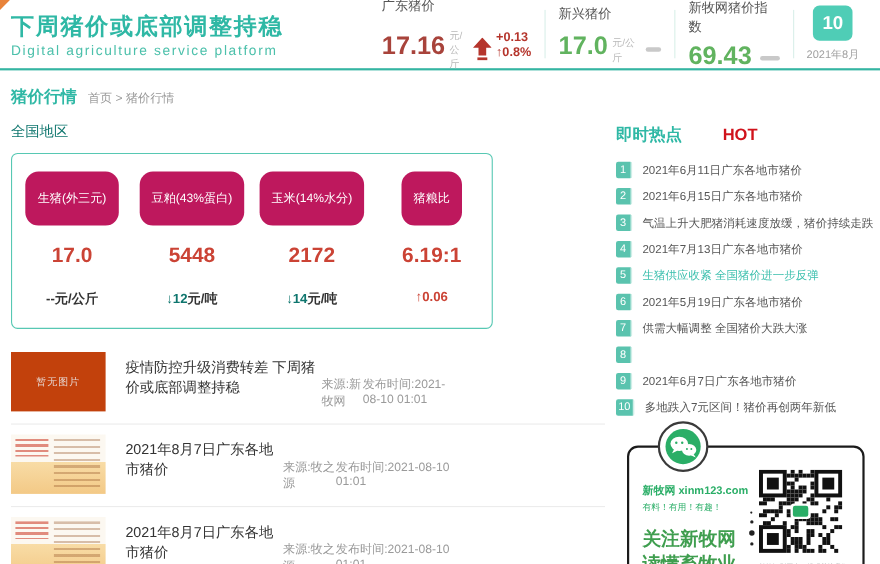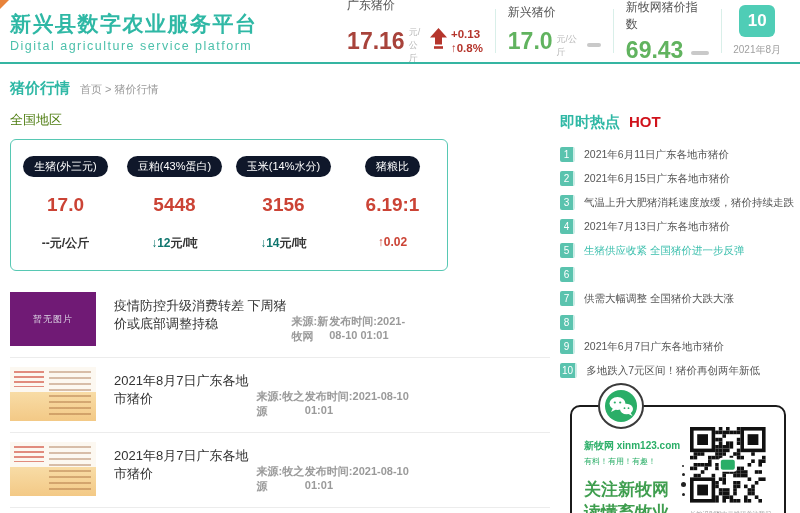--- a/index.html
+++ b/index.html
@@ -14,74 +14,74 @@
   .logo-cn { font-size:21px; font-weight:bold; color:#2fb8a5; letter-spacing:1.5px; }
   .logo-en { font-size:12.5px; color:#4cc0ab; letter-spacing:1.5px; margin-top:1px; }
   .hstats { display:flex; align-items:center; margin-left:40px; flex:1; }
   .hstat { padding:0 12px; }
   .hstat-label { font-size:12px; color:#555; margin-bottom:4px; }
   .hstat-row { display:flex; align-items:center; }
   .hstat-value { font-size:23px; font-weight:bold; }
   .val-red { color:#a8433b; }
   .val-green { color:#61b35f; }
   .hstat-unit { font-size:9px; color:#b9b9b9; margin-left:4px; margin-top:8px; }
-  .trend-up-wrap { display:flex; align-items:flex-start; margin-left:8px; }
+  .trend-up-wrap { display:flex; align-items:flex-end; margin-left:8px; }
   .trend-col { margin-left:4px; line-height:1.15; }
   .trend-change,.trend-pct { font-size:11.5px; font-weight:bold; color:#b5352c; }
   .flat-dash { width:18px; height:4px; background:#c9c9c9; border-radius:2px; margin-left:8px; margin-top:6px; }
   .vdiv { width:1px; height:44px; background:#d9efe9; }
   .calendar { width:78px; text-align:center; }
   .cal-day { width:36px; height:32px; margin:0 auto; background:#4fcdb6; border-radius:6px;
     color:#fff; font-size:17px; font-weight:bold; line-height:32px; }
   .cal-month { font-size:10px; color:#a0a0a0; margin-top:6px; }
   .header-line { height:2px; background:#35b5a2; }
 
   
   .breadcrumb { padding:15px 10px 11px 10px; display:flex; align-items:baseline; }
   .bc-title { font-size:15px; font-weight:bold; color:#2fb8a5; }
   .bc-trail { font-size:11px; color:#999; margin-left:10px; }
 
   
   .content { display:flex; padding-left:10px; }
   .left-col { width:550px; }
   .right-col { width:240px; margin-left:auto; padding-right:5px; }
 
-  .section-title { font-size:13px; color:#4d7c0f; margin:2px 0 10px 0; }
+  .section-title { font-size:13px; color:#0f766e; margin:2px 0 10px 0; }
 
   
   .cards-box { width:438px; border:1px solid #57c8b3; border-radius:6px;
     display:flex; padding:16px 0 18px 0; }
   .pcard { flex:1; text-align:center; }
-  .pcard-badge { display:inline-block; background:#0f172a; color:#fff; font-size:11px;
-    padding:3px 11px; border-radius:12px; }
+  .pcard-badge { display:inline-block; background:#be185d; color:#fff; font-size:11px;
+    padding:17px 11px; border-radius:12px; }
   .pcard-value { margin-top:17px; font-size:19px; font-weight:bold; color:#cb4335; }
   .pcard-change { margin-top:19px; font-size:12px; font-weight:bold; color:#333; }
   .delta-down { color:#0f766e; }
   .delta-up { color:#cb4335; }
   .delta-none { color:#333; }
 
   
   .news-list { margin-top:12px; width:540px; }
   .news-item { display:flex; padding:9px 0 11px 0; border-bottom:1px solid #ececec; }
   .thumb { width:86px; height:54px; flex:none; }
-  .thumb-noimg { background:#701a75; display:flex; align-items:center; justify-content:center;text-align:right; }
+  .thumb-noimg { background:#c2410c; display:flex; align-items:center; justify-content:center;text-align:right; }
   .thumb-noimg span { font-size:9px; color:#edf2f6; opacity:.85; letter-spacing:1px; }
   .thumb-table { position:relative; overflow:hidden;
     background:linear-gradient(180deg,#fcf8f1 0%,#fcf8f1 46%,#f8dca6 46%,#f3c986 100%); }
   .thumb-table::before { content:""; position:absolute; left:4px; top:4px; width:30px; height:16px;
     background:repeating-linear-gradient(#d2513f 0 2px, transparent 2px 5px); opacity:.65; }
   .thumb-table::after { content:""; position:absolute; right:5px; top:4px; width:42px; height:46px;
     background:repeating-linear-gradient(rgba(150,85,40,.6) 0 2px, transparent 2px 6px); opacity:.6; }
   .news-body { margin-left:18px; width:302px; display:flex; flex-direction:row; }
   .news-title { font-size:13px; color:#333; margin-top:5px; }
-  .news-meta { display:flex; justify-content:space-between; margin-top:auto; padding-bottom:2px;font-weight:bold; }
+  .news-meta { display:flex; justify-content:space-between; margin-top:auto; padding-bottom:2px; }
   .news-source,.news-time { font-size:11px; color:#9a9a9a; }
 
   
-  .hot-header { display:flex; align-items:baseline; margin:4px 0 15px 0; }
+  .hot-header { display:flex; align-items:baseline; margin:4px 0 15px 0;gap:28px; }
   .hot-title { font-size:15px; font-weight:bold; color:#2fb8a5; }
   .hot-tag { font-size:15px; font-weight:bold; color:#d0121b; margin-left:9px; }
   .hot-row { display:flex; align-items:center; margin-bottom:9px; height:15px; }
   .hot-badge { min-width:15px; height:15px; line-height:15px; background:#5ac3ae; color:#fff;
     font-size:10px; text-align:center; border-radius:2px; padding:0 2px;
     border-right:2px solid #cfeee8; margin-right:9px; flex:none; }
   .hot-text { font-size:10.5px; color:#555; white-space:nowrap; overflow:hidden; }
   .hot-row.hl .hot-text { color:#3bbfad; }
 
   
@@ -105,21 +105,21 @@
   .qr-caption { font-size:8px; color:#9a9a9a; margin-top:3px; white-space:nowrap;
     transform:scale(.78); transform-origin:left top; }
 </style>
 </head>
 <body>
 
 <div class="corner-mark"></div>
 
 <div class="header">
   <div class="logo">
-    <div class="logo-cn">新兴县数字农业服务平台</div>
+    <div class="logo-cn">下周猪价或底部调整持稳</div>
     <div class="logo-en">Digital agriculture service platform</div>
   </div>
   <div class="hstats">
     <div class="hstat">
       <div class="hstat-label">广东猪价</div>
       <div class="hstat-row">
         <span class="hstat-value val-red">17.16</span>
         <span class="hstat-unit">元/公斤</span>
         <span class="trend-up-wrap">
           <svg width="17" height="21" viewBox="0 0 17 21">
@@ -175,27 +175,27 @@
         <div class="pcard-value">17.0</div>
         <div class="pcard-change"><span class="delta-none">--</span><span>元/公斤</span></div>
       </div>
       <div class="pcard">
         <span class="pcard-badge">豆粕(43%蛋白)</span>
         <div class="pcard-value">5448</div>
         <div class="pcard-change"><span class="delta-down">↓12</span><span>元/吨</span></div>
       </div>
       <div class="pcard">
         <span class="pcard-badge">玉米(14%水分)</span>
-        <div class="pcard-value">3156</div>
+        <div class="pcard-value">2172</div>
         <div class="pcard-change"><span class="delta-down">↓14</span><span>元/吨</span></div>
       </div>
       <div class="pcard">
         <span class="pcard-badge">猪粮比</span>
         <div class="pcard-value">6.19:1</div>
-        <div class="pcard-change"><span class="delta-up">↑0.02</span><span></span></div>
+        <div class="pcard-change"><span class="delta-up">↑0.06</span><span></span></div>
       </div>
     </div>
 
     <div class="news-list">
       <div class="news-item">
         <div class="thumb thumb-noimg">
             <span>暂无图片</span>
           </div>
         <div class="news-body">
           <div class="news-title">疫情防控升级消费转差 下周猪价或底部调整持稳</div>
@@ -253,20 +253,21 @@
         <div class="hot-row">
           <span class="hot-badge">4</span>
           <span class="hot-text">2021年7月13日广东各地市猪价</span>
         </div>
         <div class="hot-row hl">
           <span class="hot-badge">5</span>
           <span class="hot-text">生猪供应收紧 全国猪价进一步反弹</span>
         </div>
         <div class="hot-row">
           <span class="hot-badge">6</span>
+          <span class="hot-text">2021年5月19日广东各地市猪价</span>
         </div>
         <div class="hot-row">
           <span class="hot-badge">7</span>
           <span class="hot-text">供需大幅调整 全国猪价大跌大涨</span>
         </div>
         <div class="hot-row">
           <span class="hot-badge">8</span>
         </div>
         <div class="hot-row">
           <span class="hot-badge">9</span>

